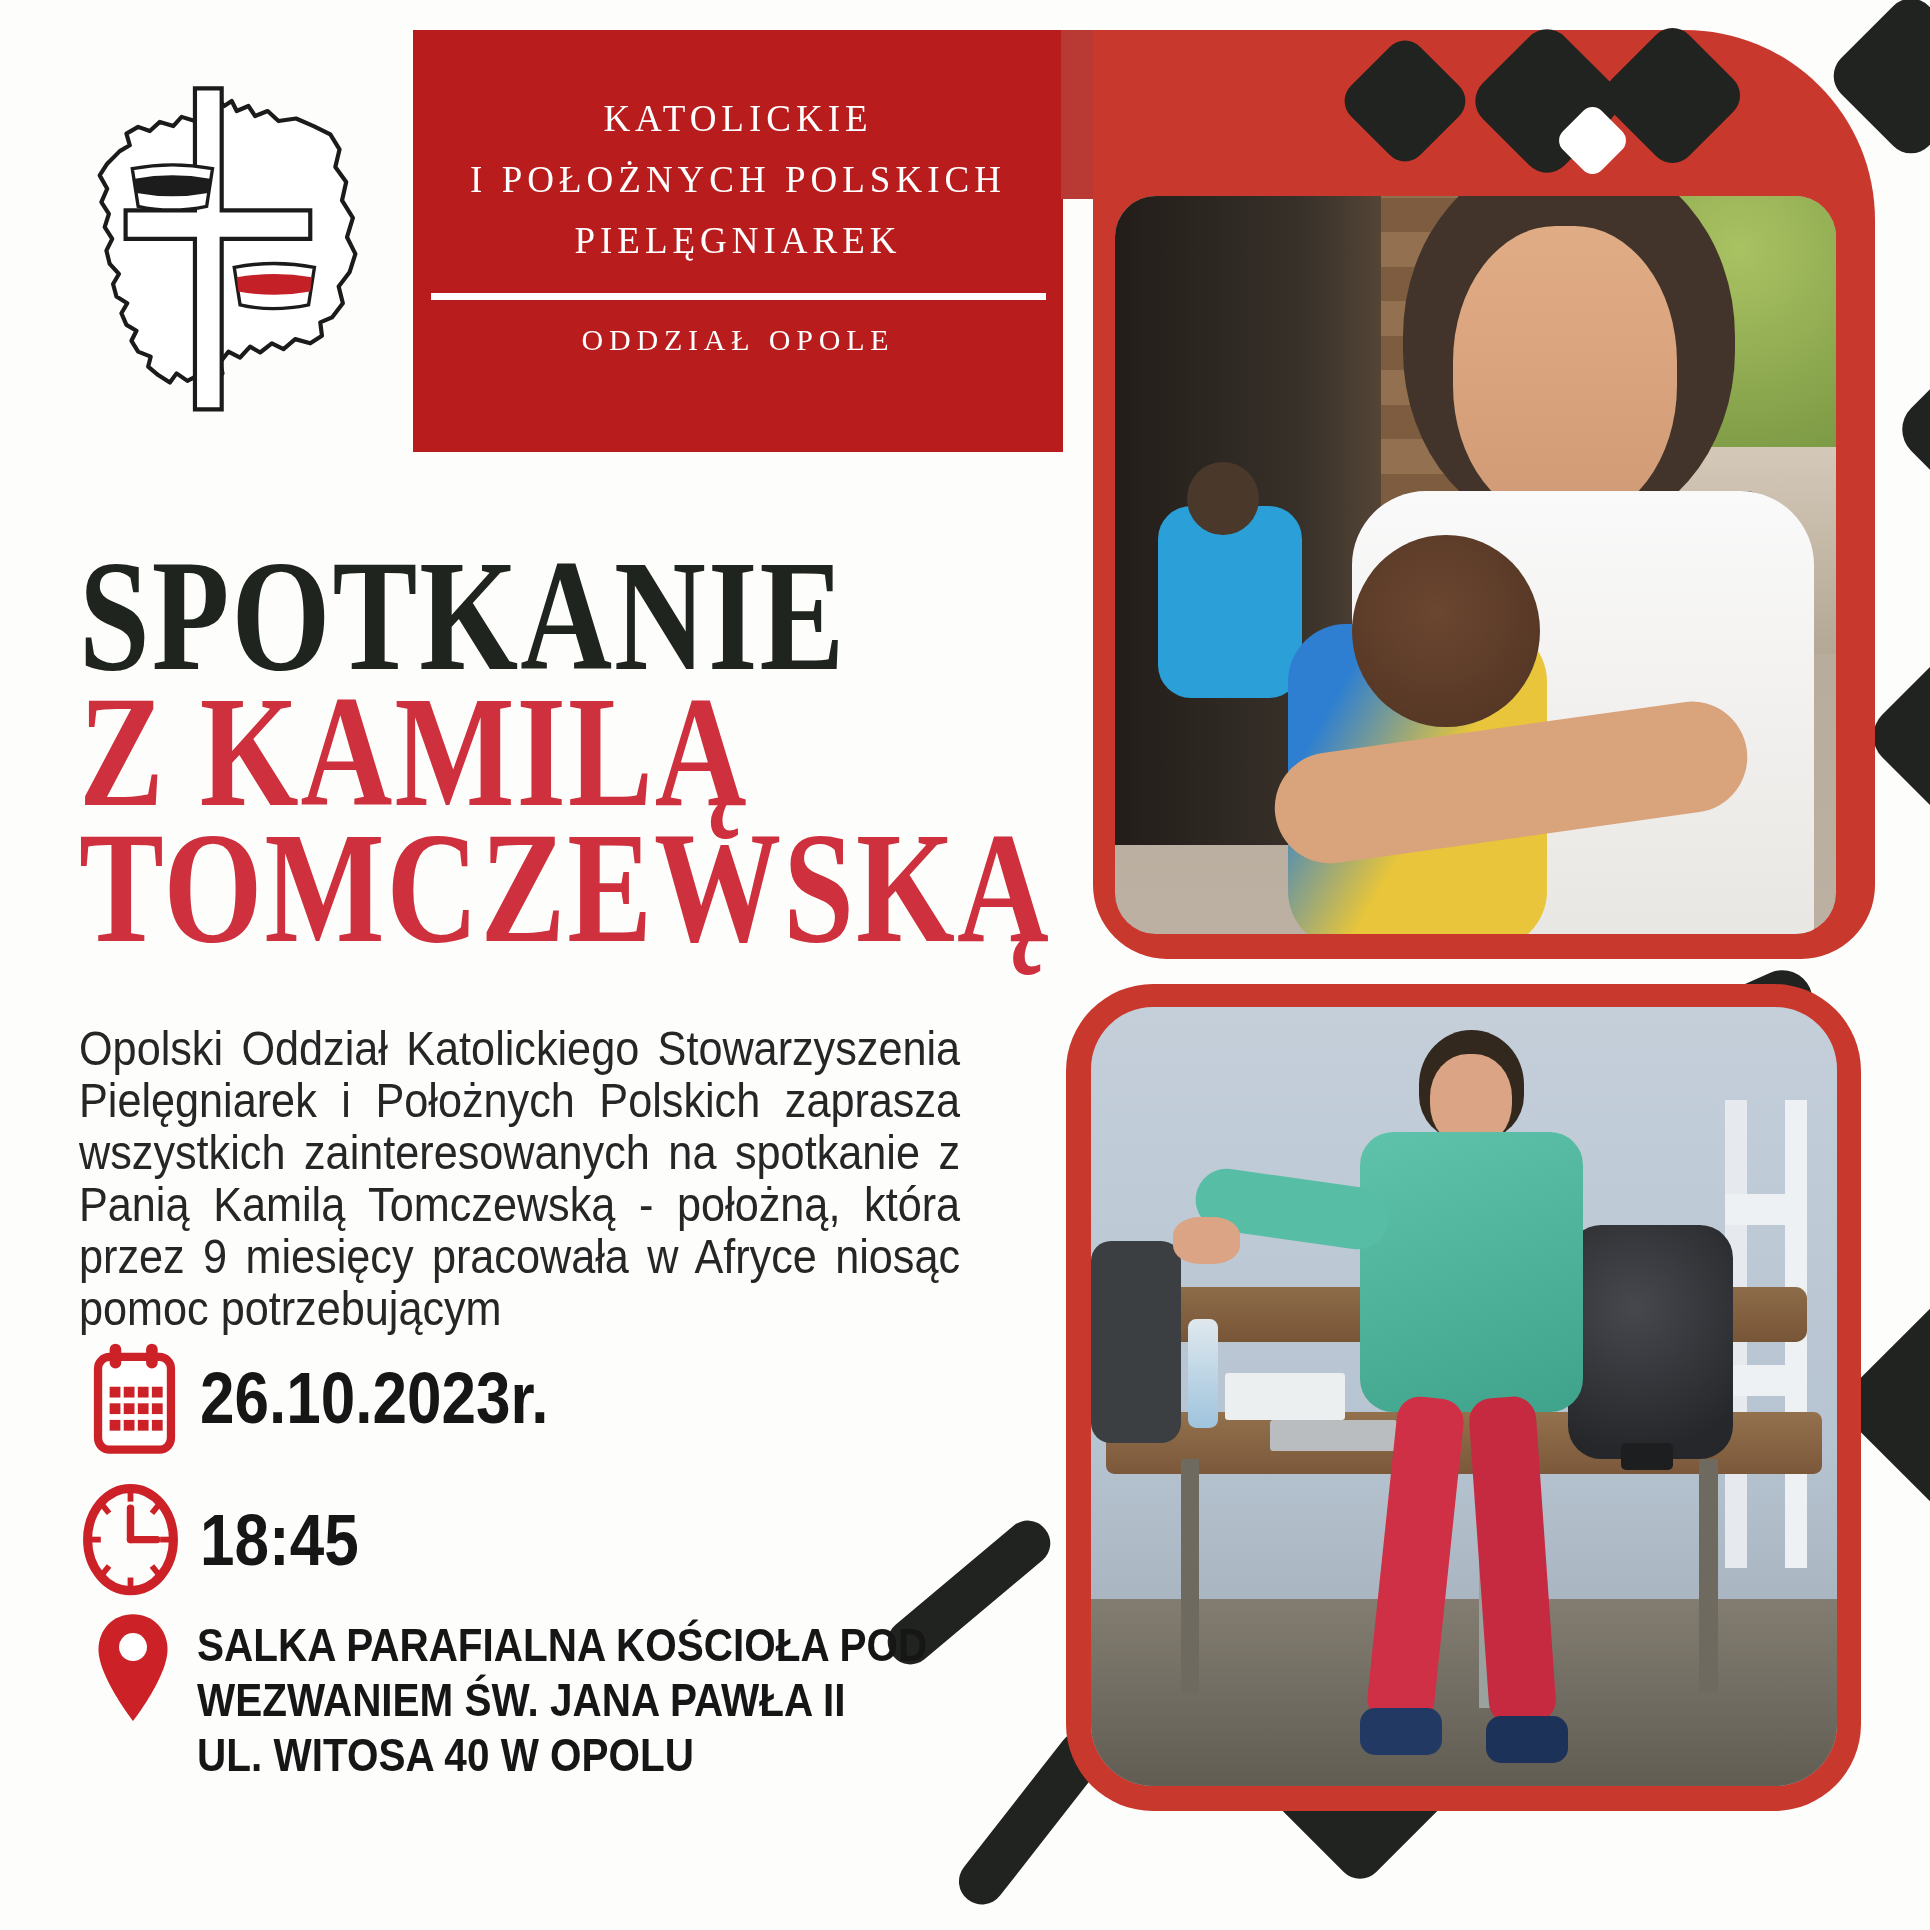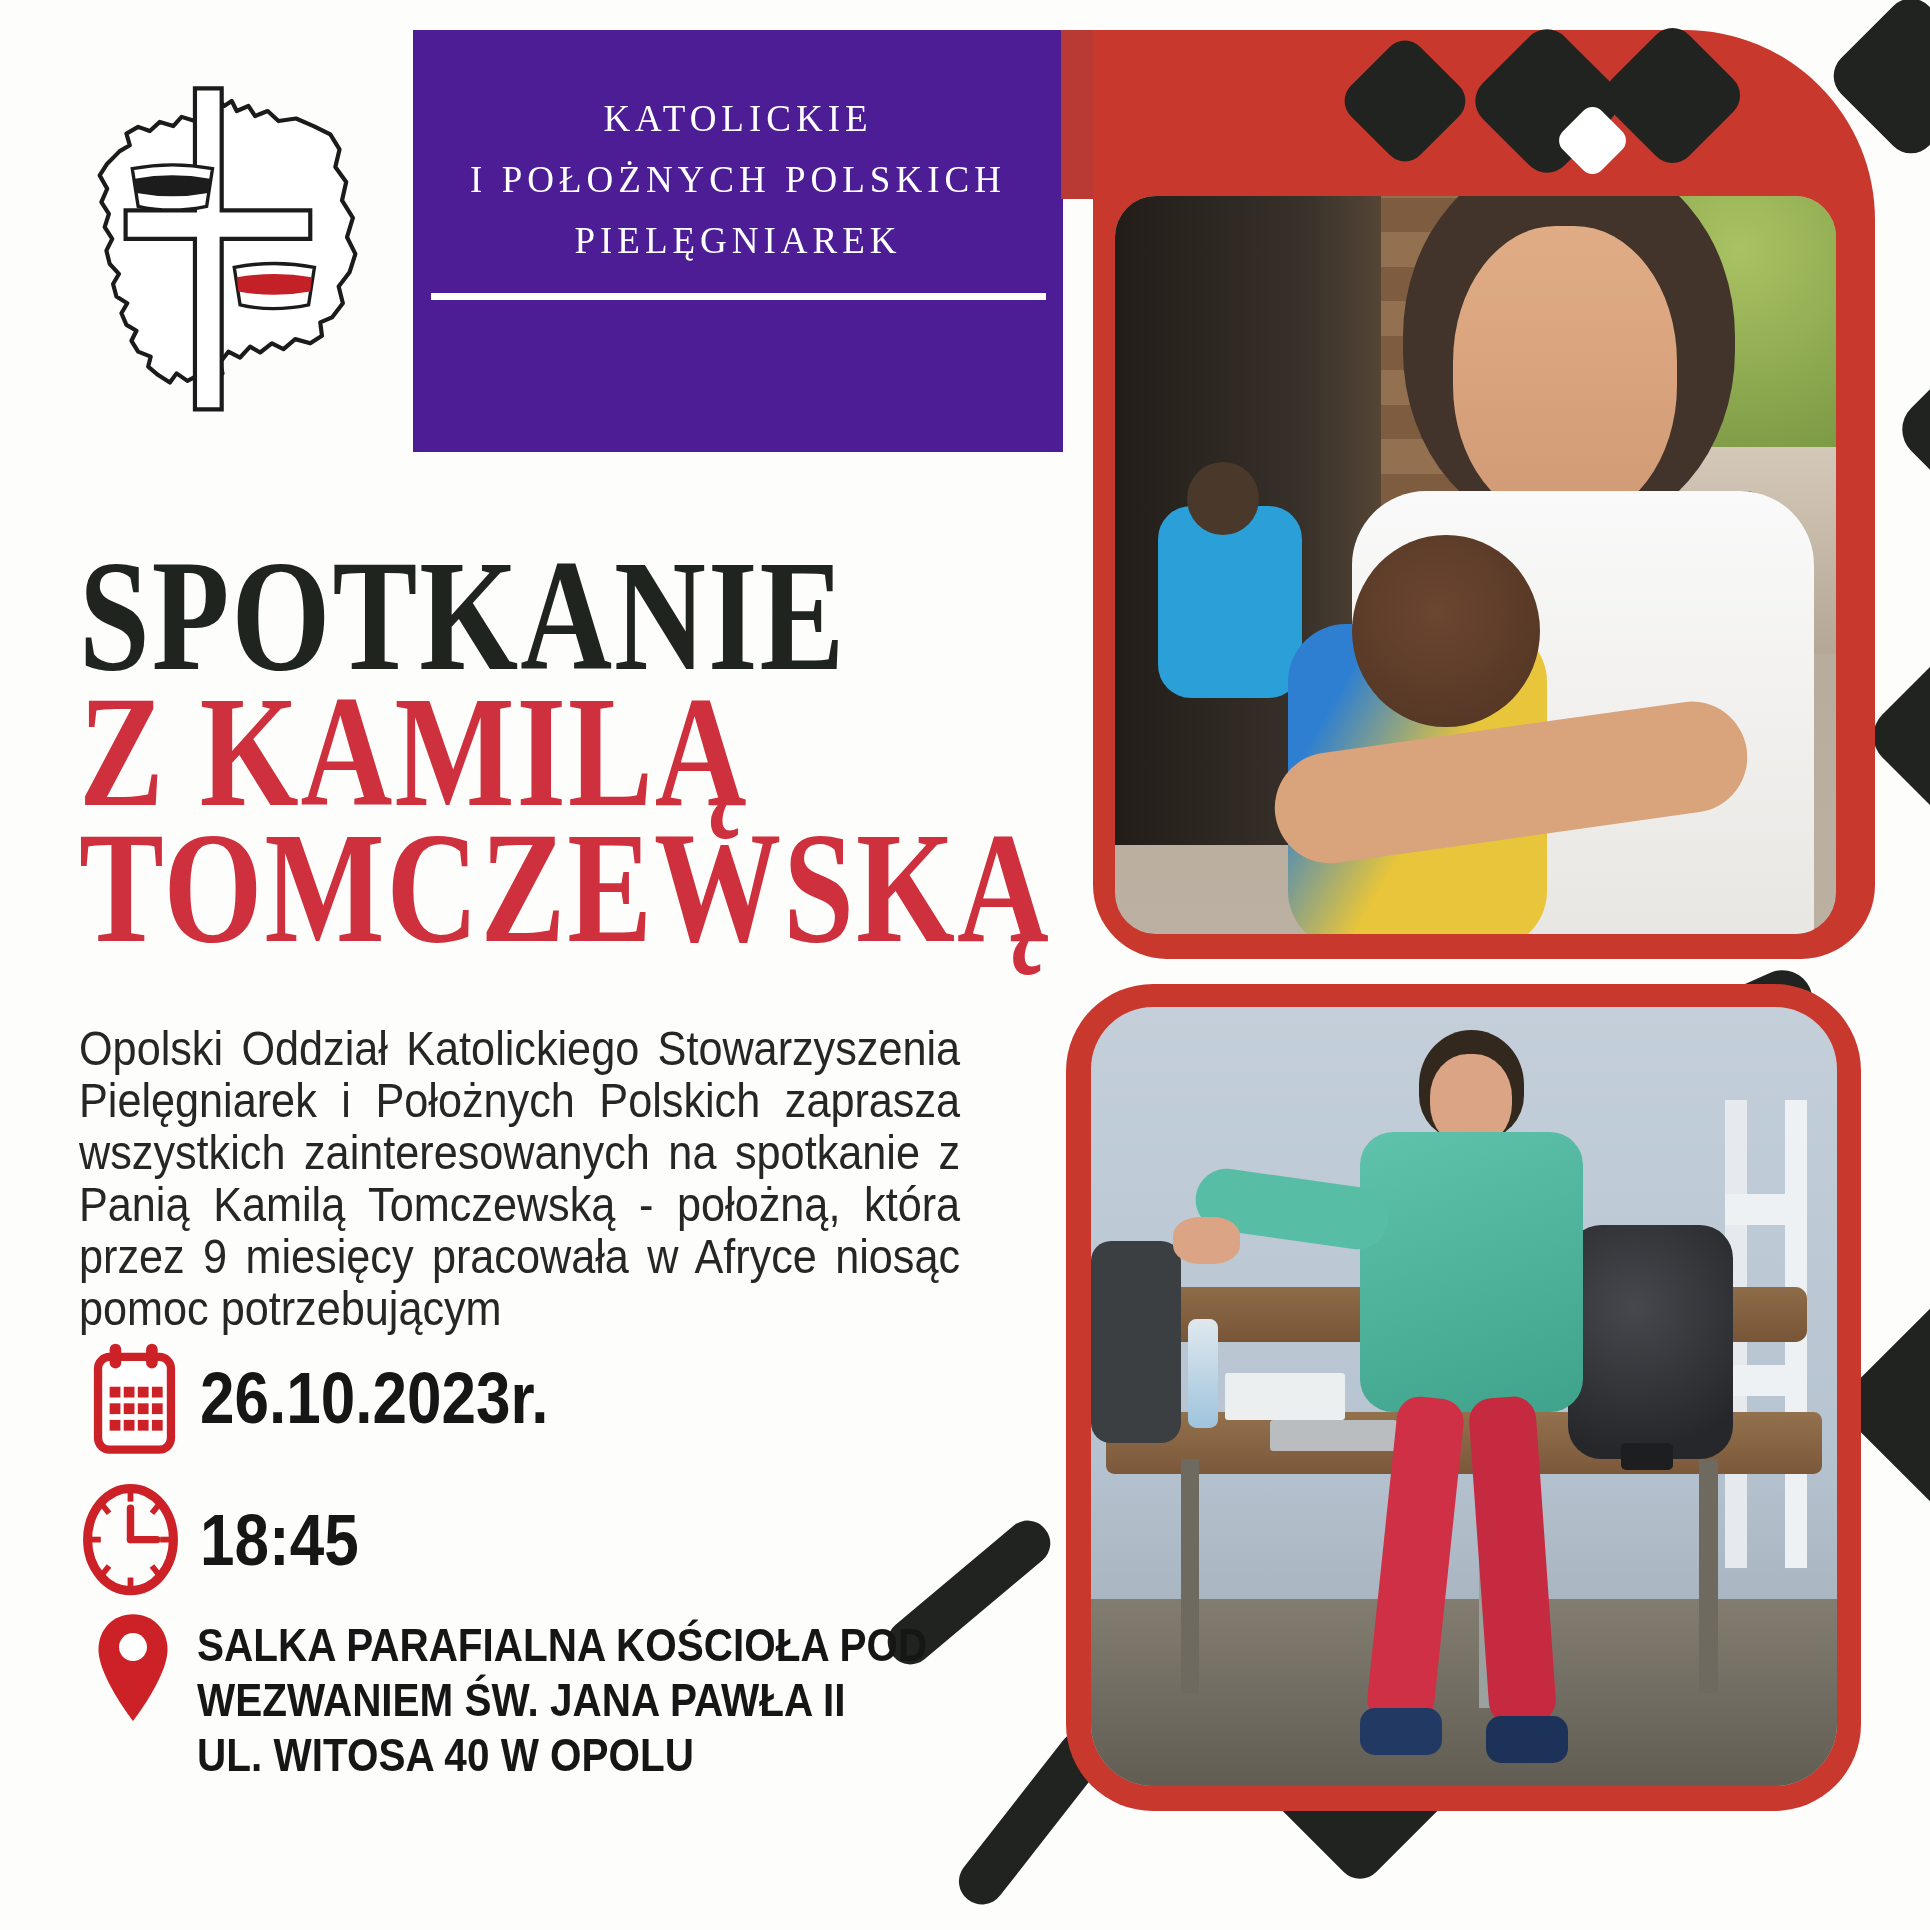--- a/index.html
+++ b/index.html
@@ -7,21 +7,21 @@
        font-family:"Liberation Sans",sans-serif;}
   .poster{position:relative;width:1931px;height:1931px;background:#fdfdfc;overflow:hidden;}
 
   
   .blk{position:absolute;background:#20231f;}
   .diamond{transform:rotate(45deg);}
   .hole{background:#ffffff;}
 
   
   .banner{position:absolute;left:413px;top:30px;width:650px;height:422px;
-          background:#4c1d95;color:#fff;text-align:center;}
+          background:#b91c1c;color:#fff;text-align:center;}
   .banner-line{font-family:"Liberation Serif",serif;font-size:37px;letter-spacing:5px;
                line-height:61px;white-space:nowrap;}
   .banner-pad{padding-top:58px;}
   .banner-rule{width:615px;height:7.4px;background:#fff;margin:21.5px auto 0 auto;}
   .banner-sub{font-family:"Liberation Serif",serif;font-size:30px;letter-spacing:5.8px;
               margin-top:23px;}
   .connector{position:absolute;left:1061px;top:30px;width:33px;height:169px;background:#b93a34;}
 
   
   .card1{position:absolute;left:1093px;top:30px;width:782px;height:929px;background:#c9382d;
@@ -71,20 +71,21 @@
   <div class="blk diamond" style="left:1265px;top:1659px;width:190px;height:190px;border-radius:23px;"></div>
   <div class="blk" style="left:870px;top:1570px;width:198px;height:45px;border-radius:22px;transform:rotate(-40deg);"></div>
   <div class="blk" style="left:928px;top:1795px;width:207px;height:46px;border-radius:23px;transform:rotate(-52deg);"></div>
 
   <div class="banner">
     <div class="banner-pad">
       <div class="banner-line">KATOLICKIE</div>
       <div class="banner-line">I POŁOŻNYCH POLSKICH</div>
       <div class="banner-line">PIELĘGNIAREK</div>
       <div class="banner-rule"></div>
+      <div class="banner-sub">ODDZIAŁ OPOLE</div>
     </div>
   </div>
   <div class="connector"></div>
 
   <div class="card1">
     <div class="photo">
 
       <div style="inset:0;background:linear-gradient(180deg,#aeb49a 0%,#b6ab9a 45%,#bcb0a2 100%);"></div>
       <div style="left:0;top:0;width:40%;height:88%;background:linear-gradient(90deg,#221d19,#38312a 65%,#5c4a38);"></div>
       <div style="left:37%;top:0;width:13%;height:75%;background:repeating-linear-gradient(0deg,#93704f 0 35px,#7d5c3f 35px 69px);"></div>

